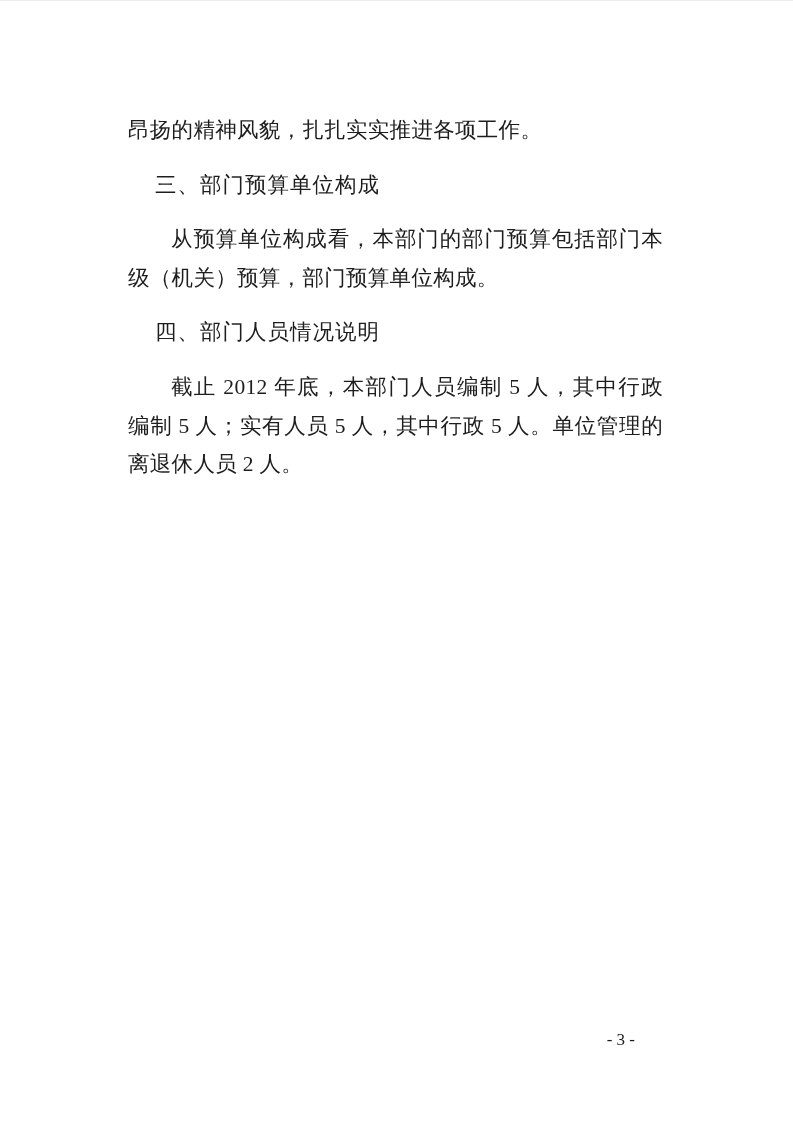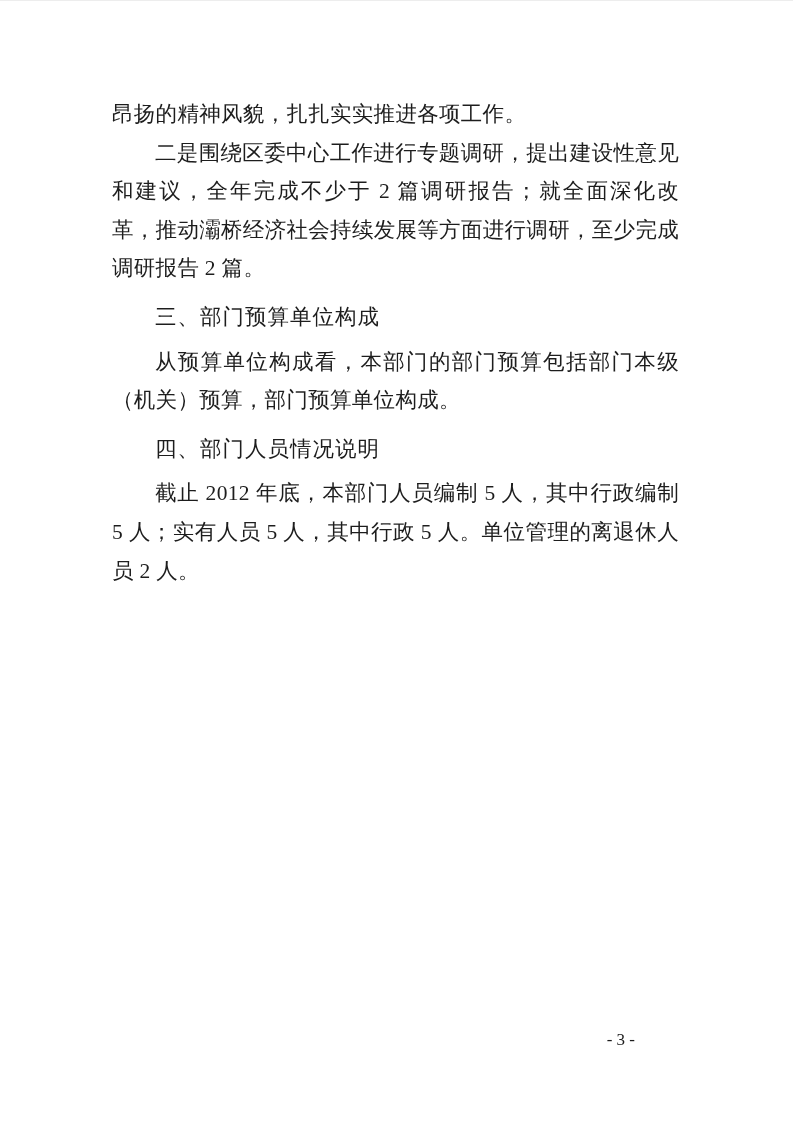--- a/index.html
+++ b/index.html
@@ -29,21 +29,21 @@
       left: 112px;
       top: 95px;
       width: 567px;
       font-size: 21.5px;
       line-height: 38.6px;
       text-align: justify;
       text-justify: inter-ideograph;
       letter-spacing: 0.3px;
     }
     .doc-body p {
-      margin: 0;
+      margin: 16px;
       padding: 0;
     }
     p.continuation {
       text-indent: 0;
     }
     p.paragraph {
       text-indent: 2em;
     }
     p.heading {
       font-family: "Liberation Sans", "DejaVu Sans", sans-serif;
@@ -63,20 +63,19 @@
       font-family: "Liberation Serif", "DejaVu Serif", serif;
     }
   </style>
 </head>
 <body>
 
 <div class="page-top-edge"></div>
 
 <main class="doc-body" id="doc-body">
     <p class="continuation">昂扬的精神风貌，扎扎实实推进各项工作。</p>
-    <p class="paragraph">二是围绕区委中心工作进行专题调研，提出建设性意见和建议，全年完成不少于 2 篇调研报告；就全面深化改革，推动灞桥经济社会持续发展等方面进行调研，至少完成调研报告 2 篇。</p>
     <p class="heading">三、部门预算单位构成</p>
     <p class="paragraph">从预算单位构成看，本部门的部门预算包括部门本级（机关）预算，部门预算单位构成。</p>
     <p class="heading">四、部门人员情况说明</p>
     <p class="paragraph">截止 2012 年底，本部门人员编制 5 人，其中行政编制 5 人；实有人员 5 人，其中行政 5 人。单位管理的离退休人员 2 人。</p>
   </main>
 
 <div class="page-number">- 3 -</div>
 
 </body></html>

